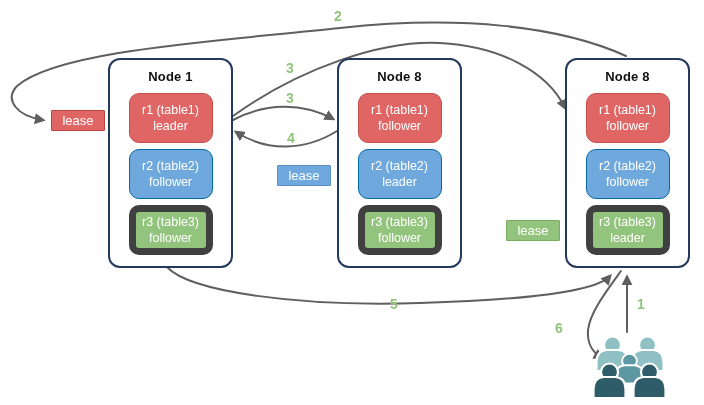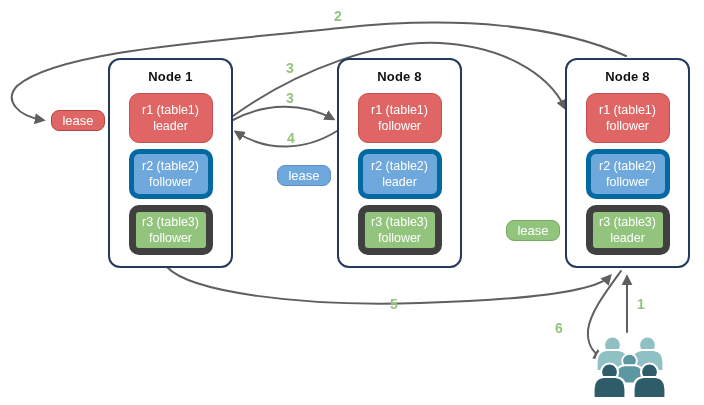--- a/index.html
+++ b/index.html
@@ -16,25 +16,25 @@
     display:block;text-align:center;margin-top:9px;margin-bottom:9px;
     font-size:13px;font-weight:bold;color:#111111;letter-spacing:.2px;
   }
   .replica{
     width:84px;height:50px;margin:0 auto 6px auto;border-radius:10px;
     display:flex;flex-direction:column;align-items:center;justify-content:center;
     color:#ffffff;font-size:12.5px;line-height:1.3;text-align:center;
     box-sizing:border-box;
   }
   .replica.red  {background:#e06666;border:1px solid #c4504c;}
-  .replica.blue {background:#6fa8dc;border:5px solid #0369a1;}
+  .replica.blue {background:#6fa8dc;border:1px solid #0369a1;}
   .replica.green{background:#93c47d;border:7px solid #404040;}
   
   .lease{
-    position:absolute;width:54px;height:21px;border-radius:8px;z-index:3;
+    position:absolute;width:54px;height:21px;border-radius:1px;z-index:3;
     display:flex;align-items:center;justify-content:center;
     color:#ffffff;font-size:13px;box-sizing:border-box;
   }
   .lease.red  {left:51px; top:110px;background:#e06666;border:1.5px solid #b94442;}
   .lease.blue {left:277px;top:165px;background:#6fa8dc;border:1.5px solid #5a8fc7;}
   .lease.green{left:506px;top:220px;background:#93c47d;border:1.5px solid #7aa964;}
   
   .flow-label{
     position:absolute;color:#93c47d;font-weight:bold;font-size:14px;z-index:4;
   }

